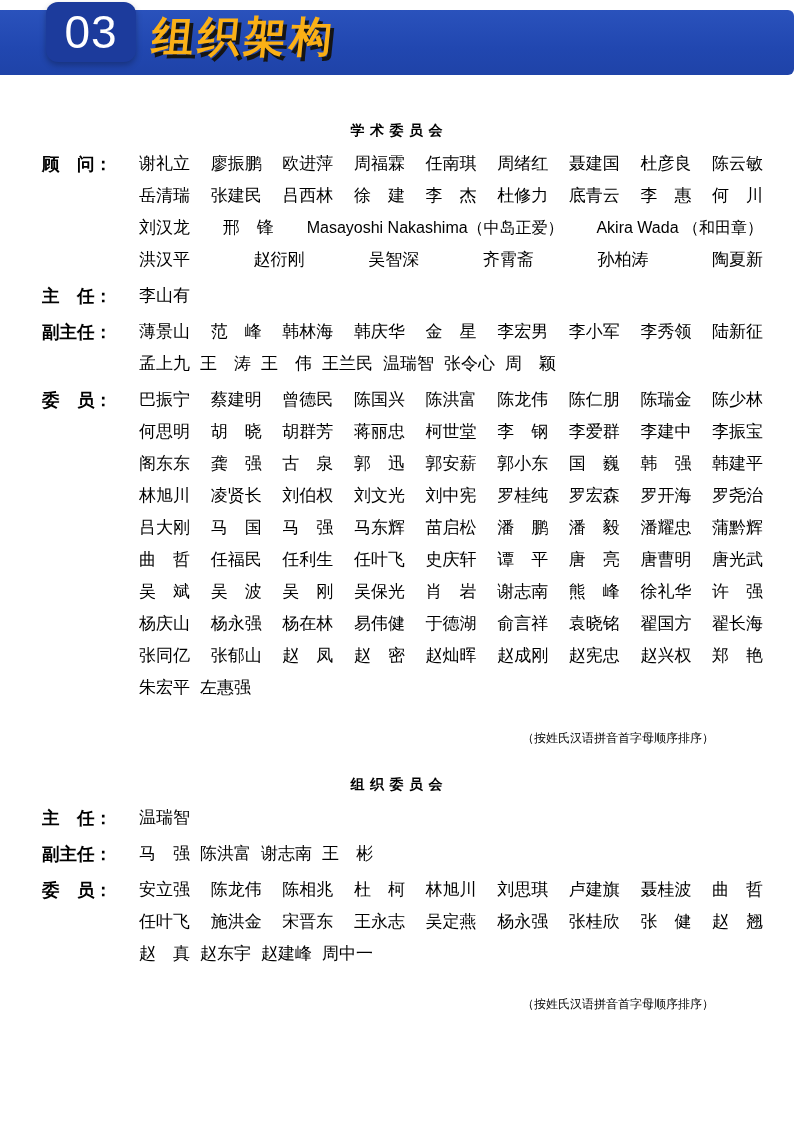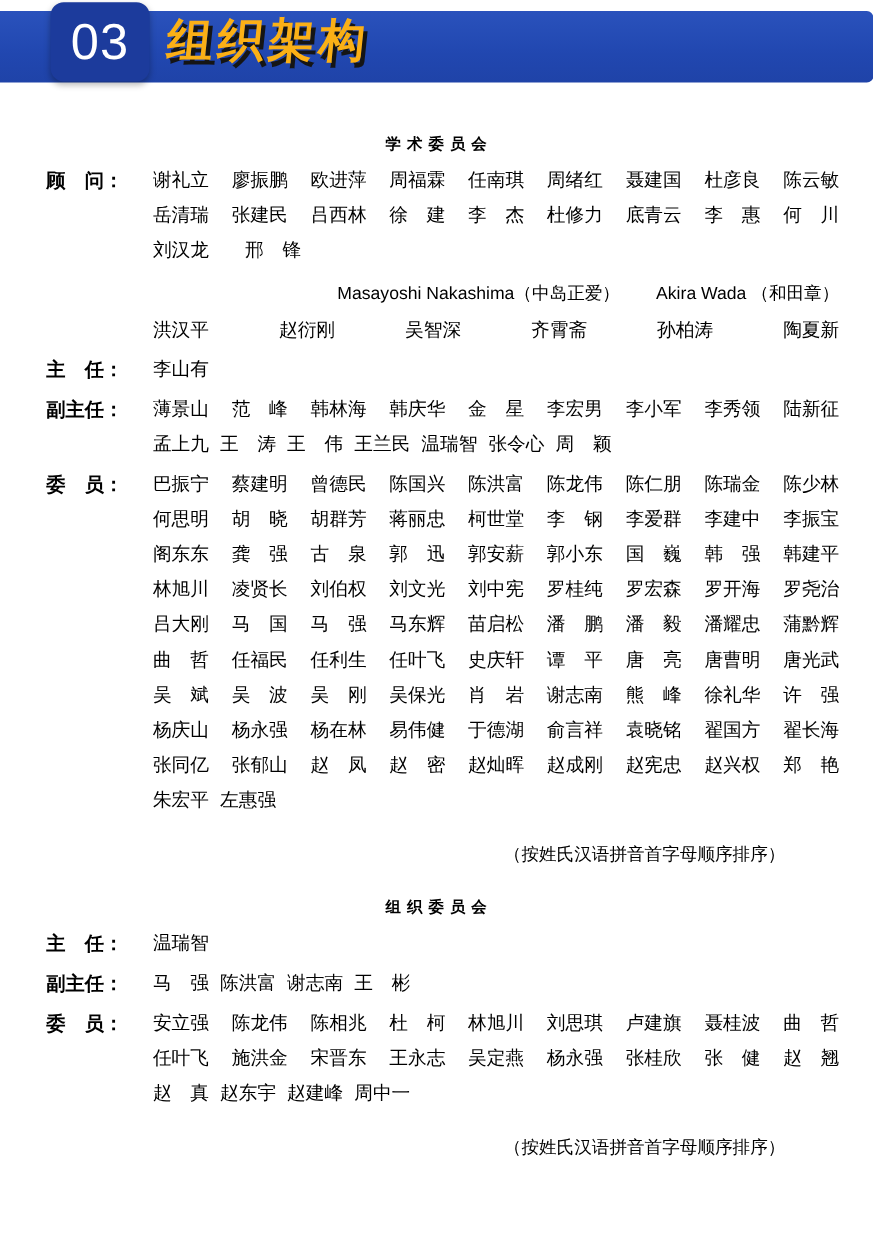--- a/index.html
+++ b/index.html
@@ -8,21 +8,21 @@
     font-family:"Liberation Serif","DejaVu Serif",serif;color:#000;
   }
   
   .header{position:relative;height:92px;}
   .header-bar{
     position:absolute;left:0;top:10px;width:794px;height:65px;
     background:linear-gradient(180deg,#2a52bc 0%,#2147b0 60%,#1f43a8 100%);
     border-radius:0 6px 6px 0;
   }
   .badge{
-    position:absolute;left:46px;top:2px;width:90px;height:72px;
+    position:absolute;left:46px;top:2px;width:90px;height:60px;
     background:#1c3b9c;border-radius:12px;
     box-shadow:0 3px 6px rgba(0,0,0,.28);
     display:flex;align-items:center;justify-content:center;
   }
   .badge-num{
     color:#fff;font-family:"Liberation Sans","DejaVu Sans",sans-serif;
     font-weight:400;font-size:46px;line-height:1;letter-spacing:1px;
   }
   .header-title{
     position:absolute;left:152px;top:16px;
@@ -42,23 +42,23 @@
   .row{display:flex;margin-bottom:4px;}
   .row-label{
     width:97px;padding-left:42px;box-sizing:content-box;
     font-weight:bold;font-size:17.5px;line-height:32px;
     white-space:pre;flex:none;
   }
   .row-content{flex:1;padding-right:31px;min-width:0;}
   .line{display:flex;gap:10px;font-size:17px;line-height:32px;white-space:pre;}
   .line.fill{justify-content:space-between;gap:0;}
   .name{white-space:pre;}
-  .name.latin{font-family:"Liberation Sans","DejaVu Sans",sans-serif;font-size:16px;margin-top:40px;}
+  .name.latin{font-family:"Liberation Sans","DejaVu Sans",sans-serif;font-size:16px;}
   .sort-note{
-    text-align:right;padding-right:80px;font-size:16px;line-height:24px;
+    text-align:right;padding-right:80px;font-size:12px;line-height:24px;
     margin-top:22px;
   }
 </style>
 </head>
 <body>
 
 <div class="header">
   <div class="header-bar"></div>
   <div class="badge">
     <span class="badge-num">03</span>

